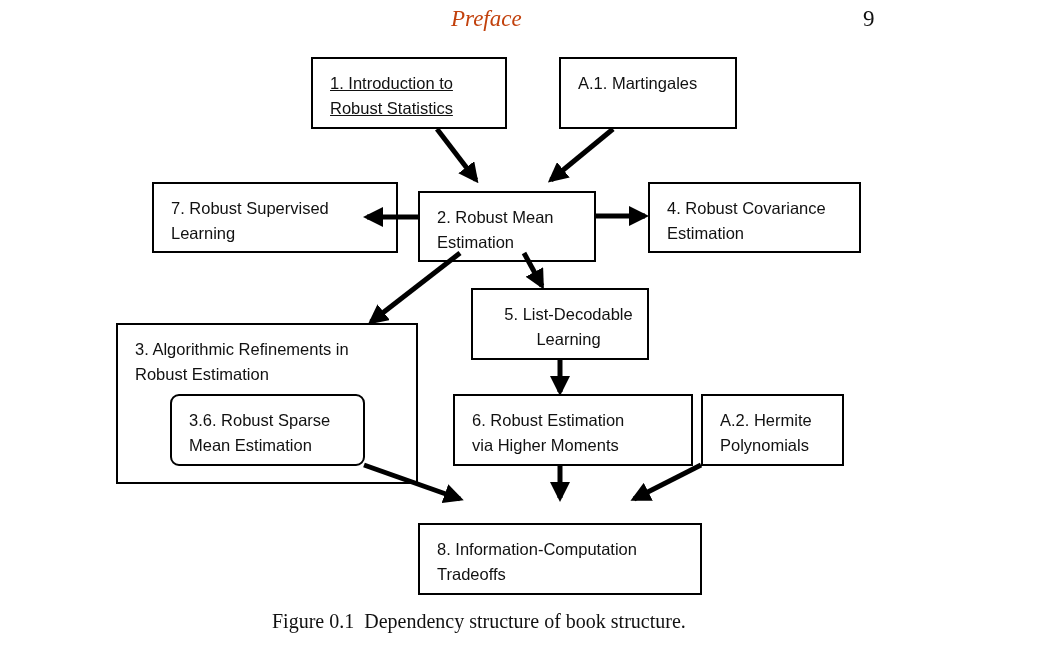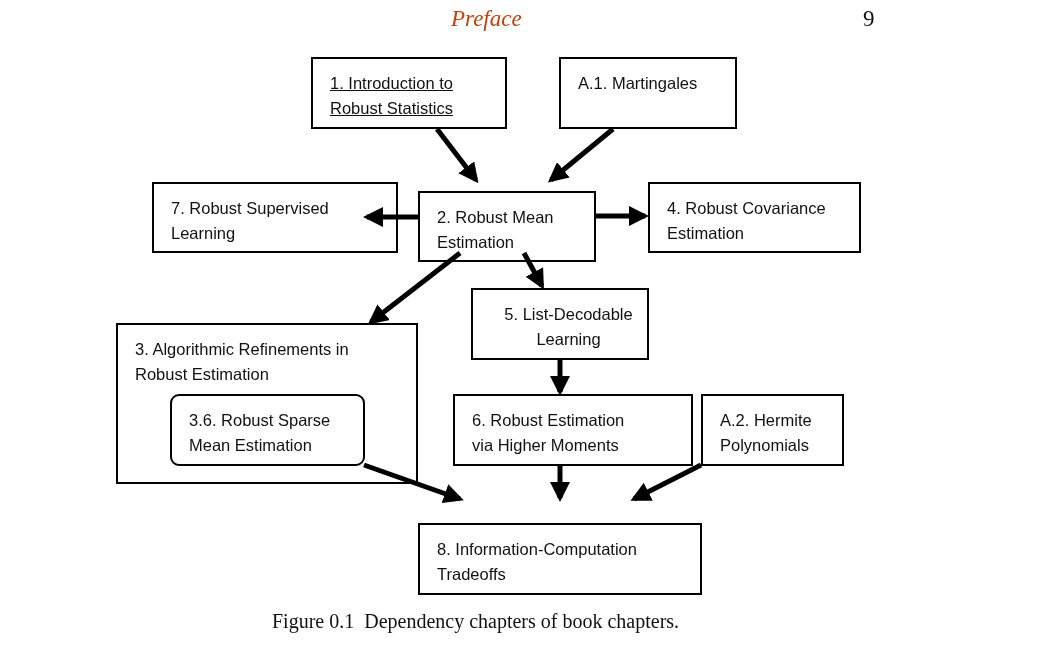--- a/index.html
+++ b/index.html
@@ -138,13 +138,13 @@
 <div class="box" style="left:701px; top:394px; width:143px; height:72px;">
   <span class="line">A.2. Hermite</span>
   <span class="line">Polynomials</span>
 </div>
 
 <div class="box" style="left:418px; top:500px; width:284px; height:72px;margin-top:23px;">
   <span class="line">8. Information-Computation</span>
   <span class="line">Tradeoffs</span>
 </div>
 
-<div class="caption"><span>Figure 0.1</span>  <span>Dependency chapters of book chapters.</span></div>
+<div class="caption"><span>Figure 0.1</span>  <span>Dependency structure of book structure.</span></div>
 
 </body></html>

